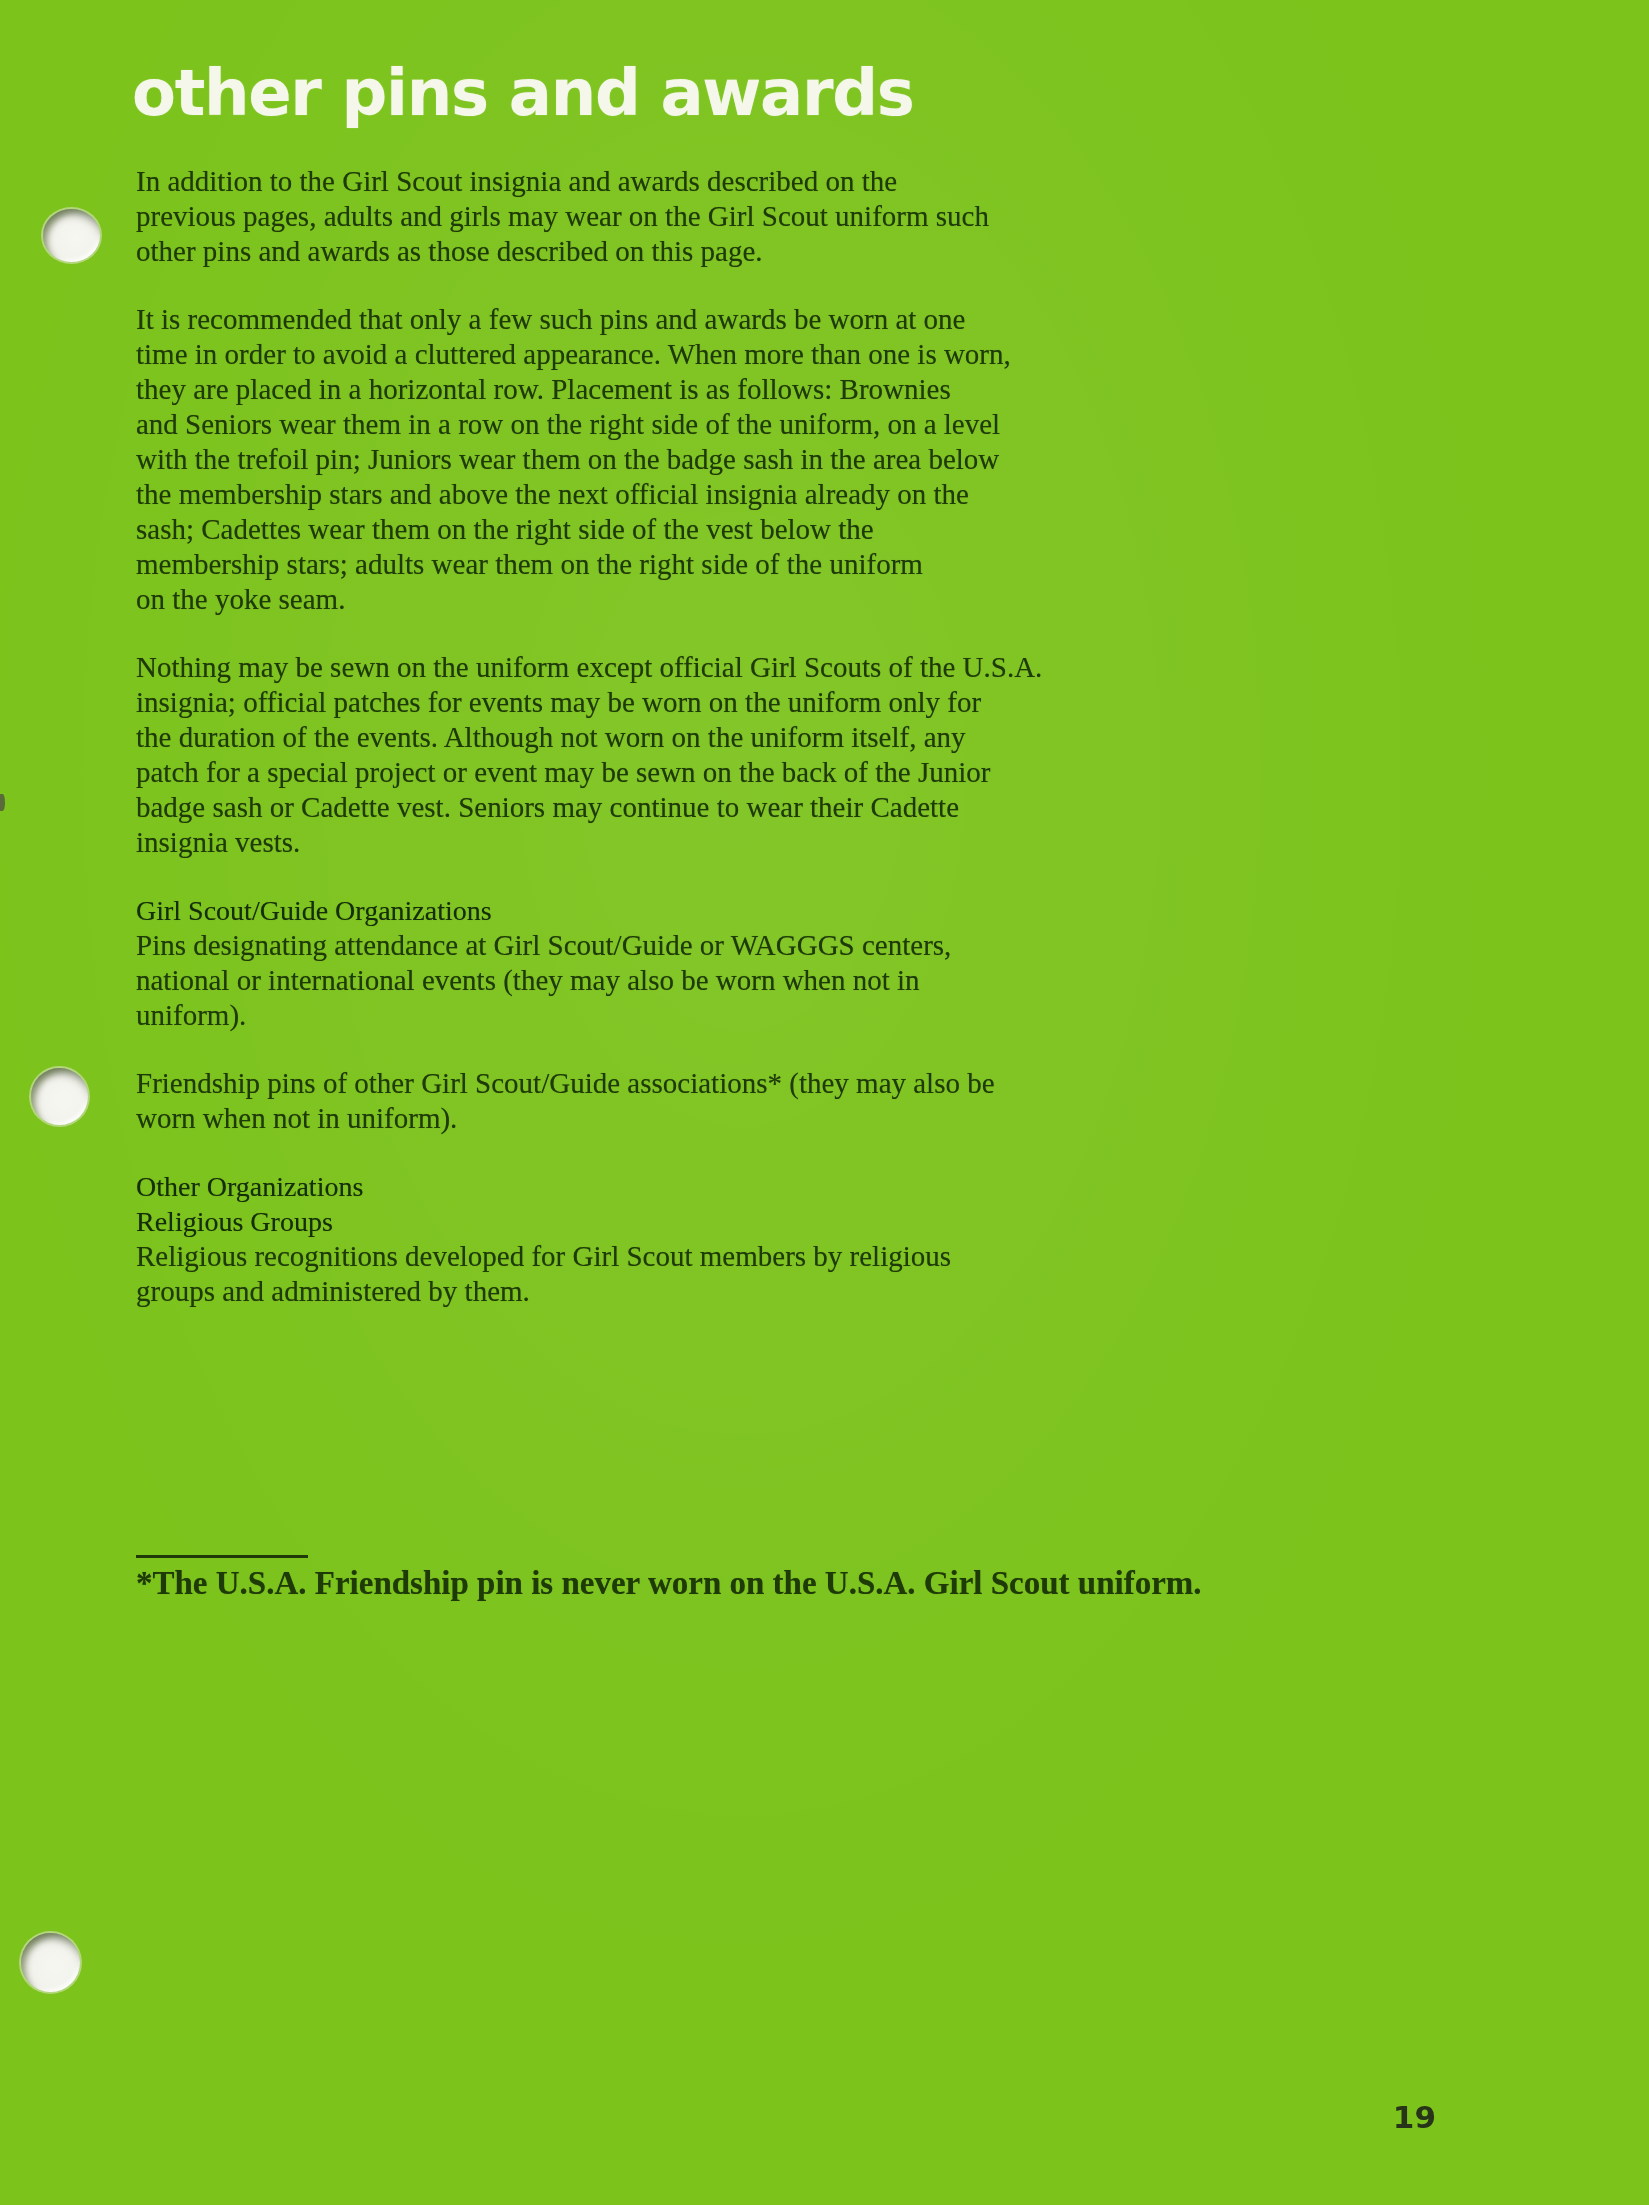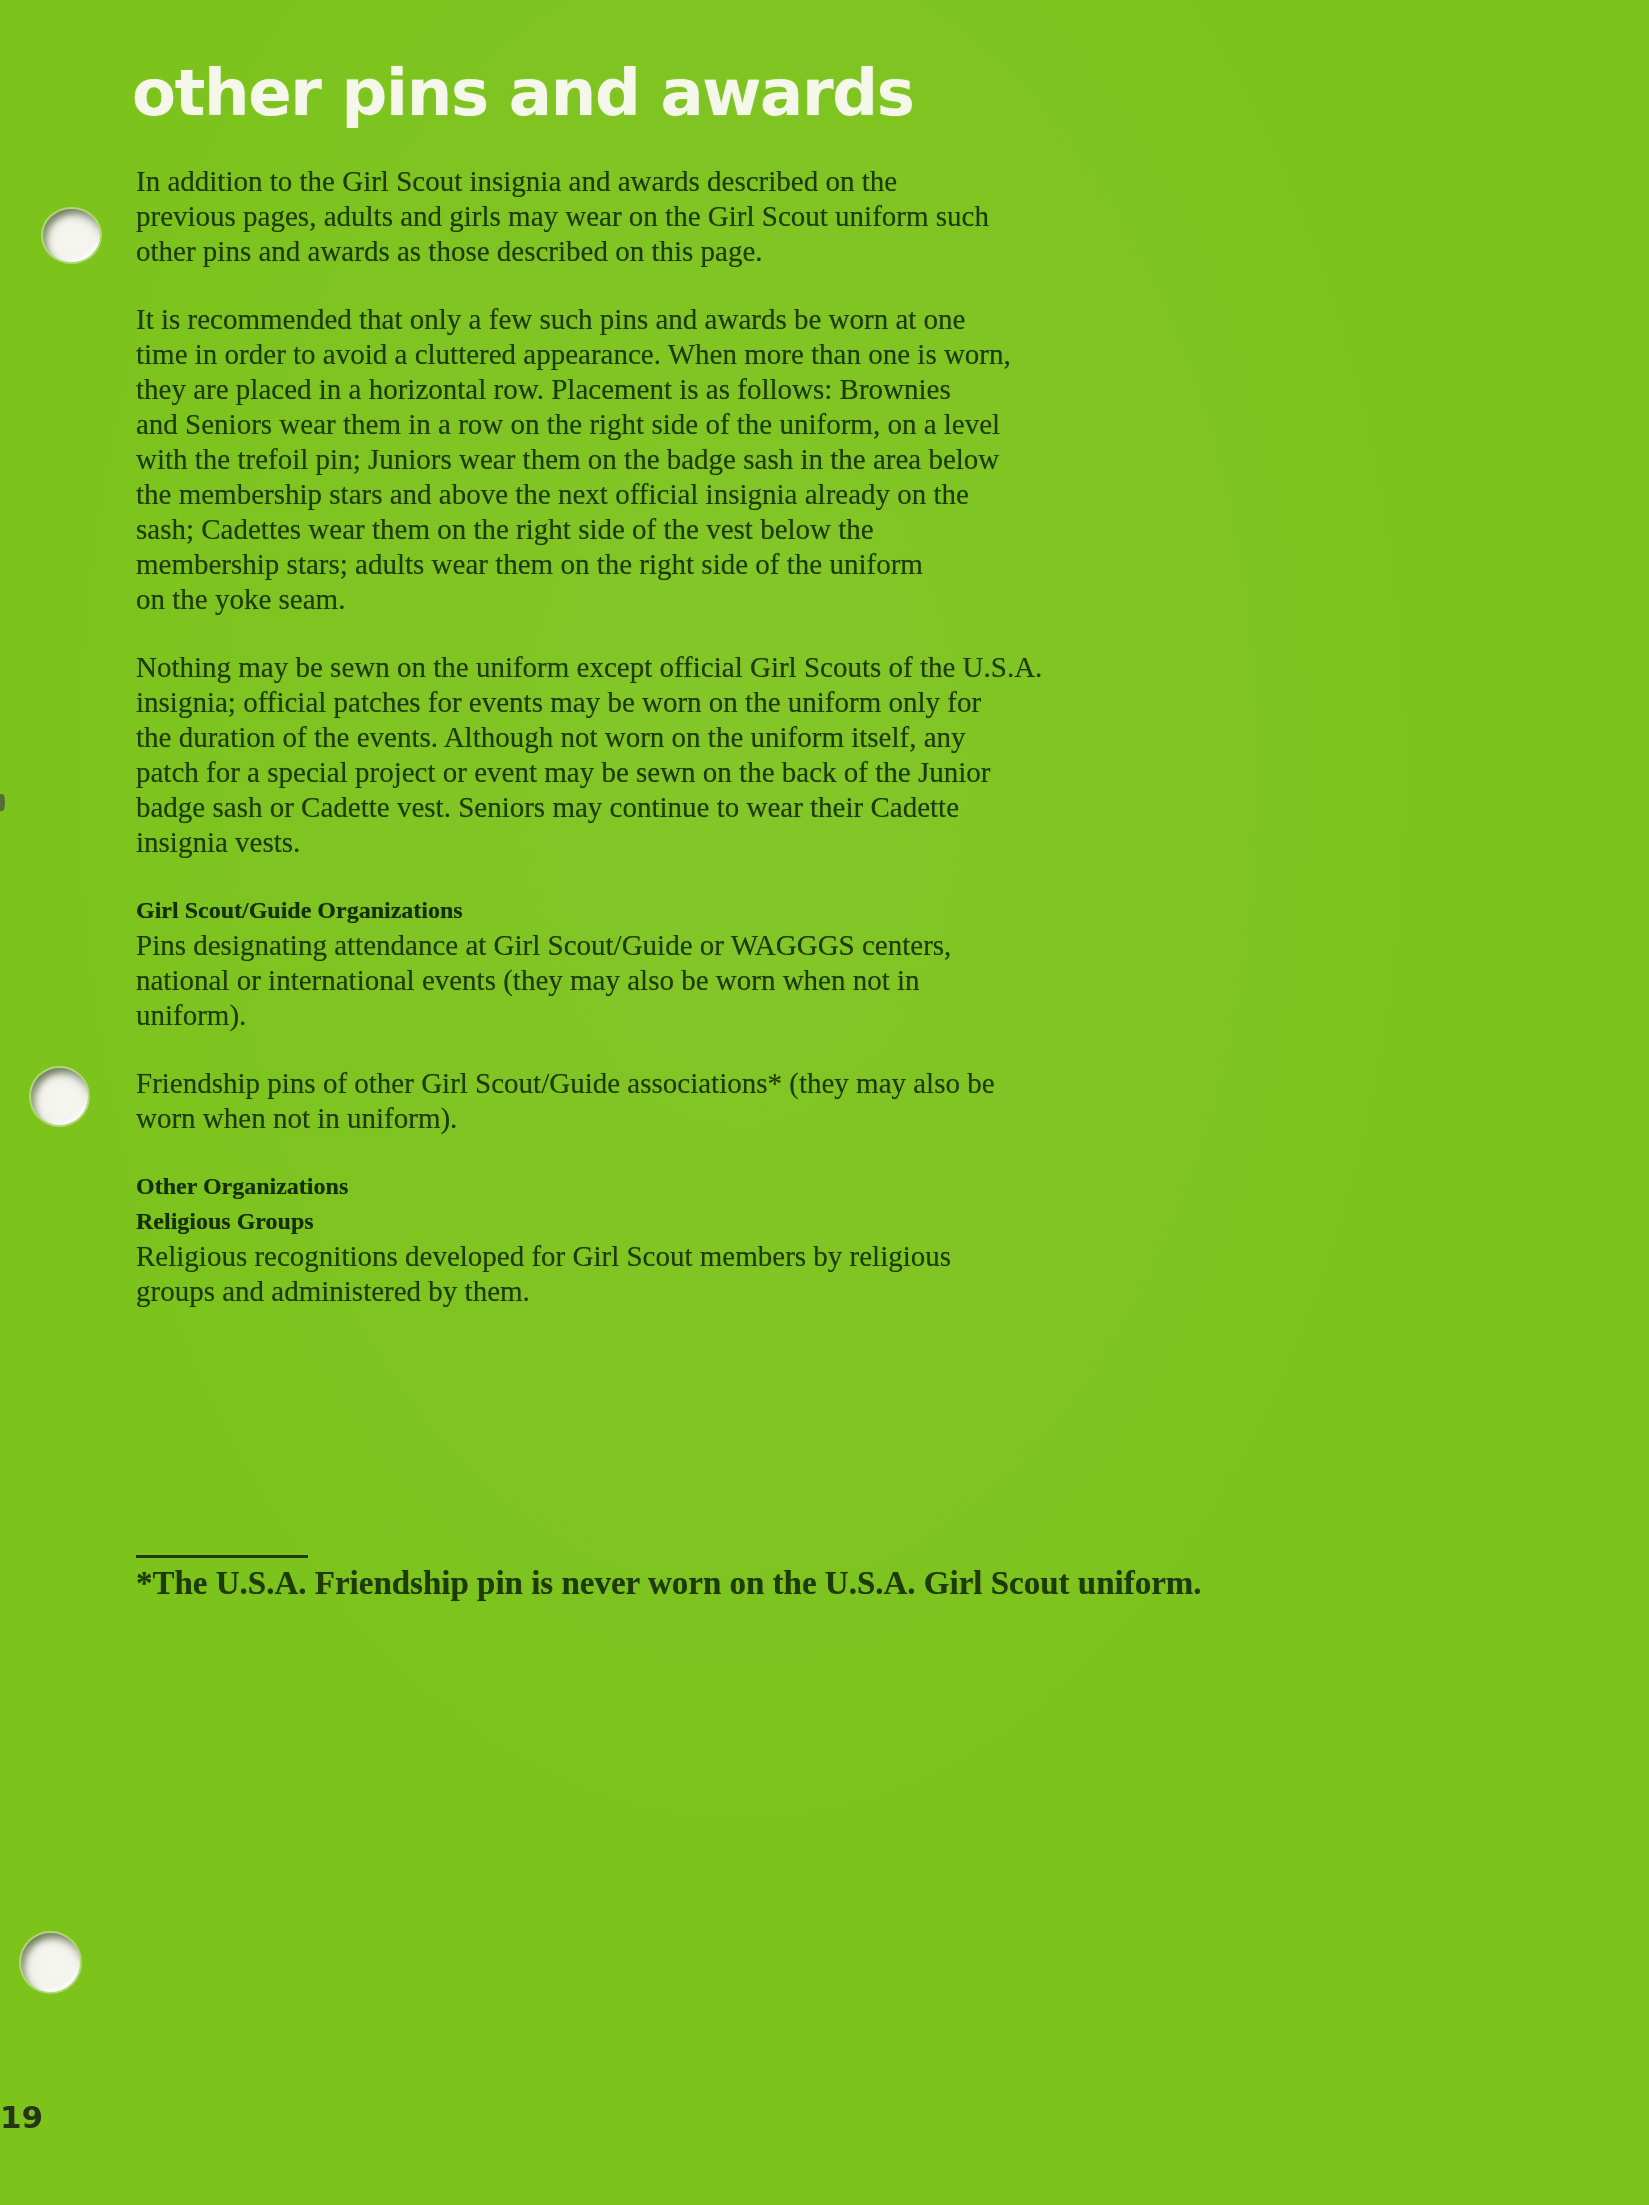--- a/index.html
+++ b/index.html
@@ -34,23 +34,23 @@
     color: #1e3a07;
     text-shadow: 0 0 0.7px rgba(20,40,5,0.45);
   }
   .content p {
     margin: 0 0 33px 0;
     white-space: pre-line;
   }
   .content p.gap-lg { margin-top: 20px; }
   .content h2 {
     margin: 0;
-    font-size: 24px;
+    font-size: 28px;
     line-height: 35px;
-    font-weight: 700;
+    font-weight: 400;
     color: #142e08;
     white-space: pre-line;
   }
   .footnote {
     position: absolute;
     left: 136px;
     top: 1555px;
     width: 1067px;
     color: #1e3a07;
   }
@@ -64,21 +64,21 @@
     font-size: 33px;
     line-height: 31px;
     font-weight: 700;
     text-shadow: 0 0 0.7px rgba(20,40,5,0.45);
   }
   .page-number {
     position: absolute;
     left: 0;
     top: 2099px;
     width: 1436px;
-    text-align: left;
+    text-align: right;
     font-family: "DejaVu Sans", sans-serif;
     font-weight: bold;
     font-size: 31px;
     color: #27341a;
   }
   .hole {
     position: absolute;
     border-radius: 50%;
     background: radial-gradient(circle at 58% 55%, #f7f7f2 0%, #f2f2ec 62%, #e2e4d6 76%, #c2c6b2 90%, #aab09a 100%);
     box-shadow:

